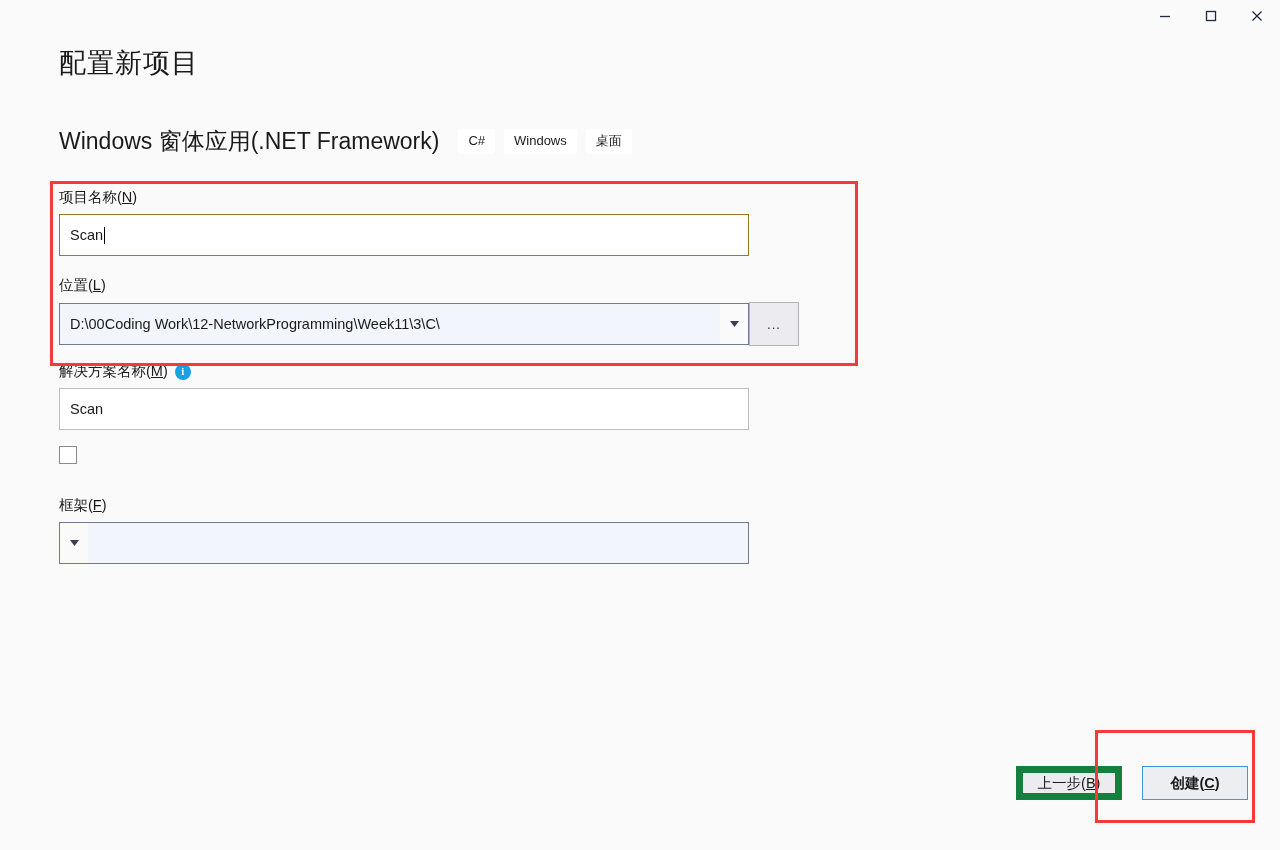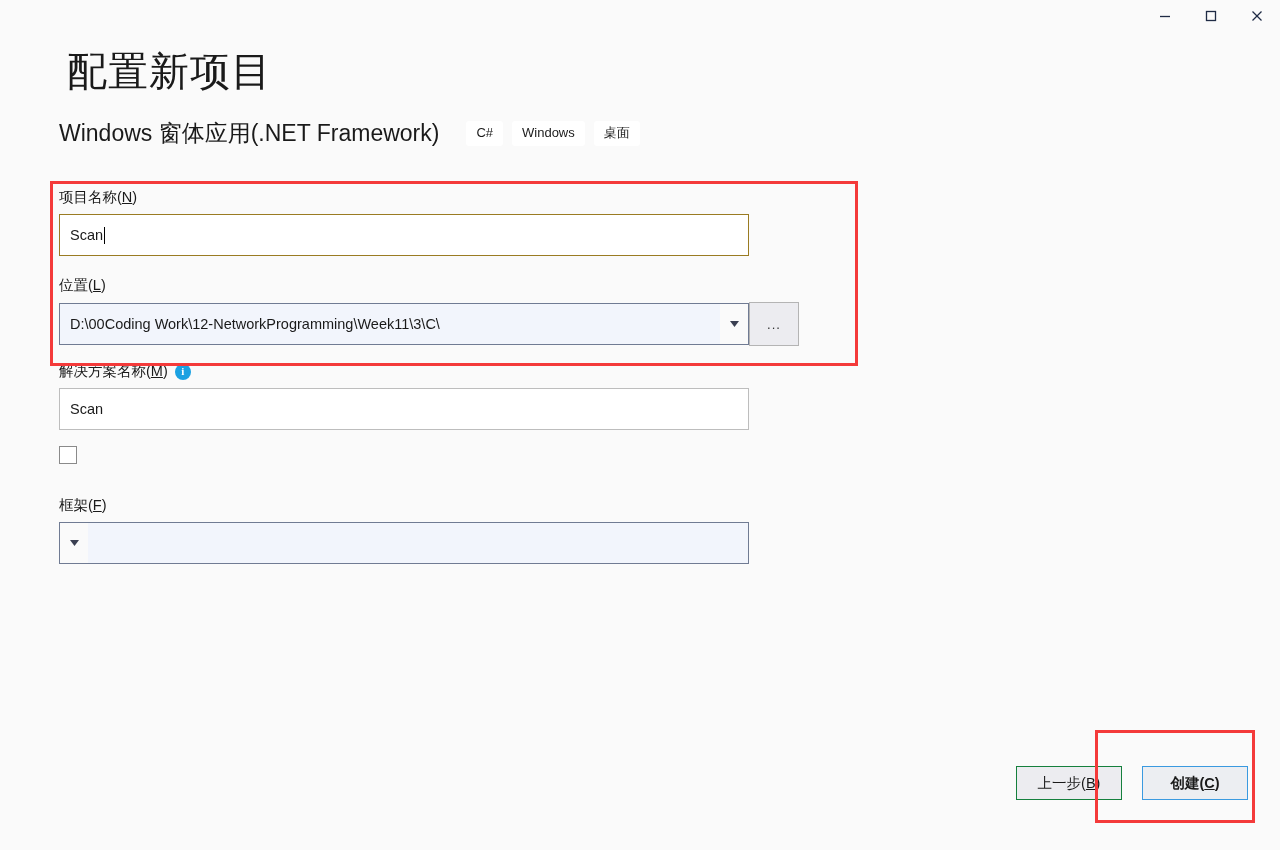--- a/index.html
+++ b/index.html
@@ -33,35 +33,35 @@
     display: flex;
     align-items: center;
     justify-content: center;
     color: #1f2b45;
   }
   .winbtn svg { display: block; }
 
   
   .page-title {
     position: absolute;
-    left: 67px;
+    left: 59px;
     top: 47px;
-    font-size: 40px;
+    font-size: 27px;
     font-weight: 400;
     letter-spacing: 1px;
     color: #1a1a1a;
     line-height: 1.2;
   }
   .subtitle-row {
     position: absolute;
     left: 59px;
-    top: 118px;
-    display: flex;
-    align-items: center;
-    gap: 8px;
+    top: 126px;
+    display: flex;
+    align-items: center;
+    gap: 0px;
   }
   .subtitle {
     font-size: 23px;
     font-weight: 400;
     color: #1a1a1a;
     white-space: nowrap;
   }
   .tags {
     display: flex;
     align-items: center;
@@ -213,21 +213,21 @@
     min-width: 106px;
     box-sizing: border-box;
     display: flex;
     align-items: center;
     justify-content: center;
     font-size: 14.5px;
     color: #1a1a1a;
     padding: 0 14px;
   }
   .btn-back {
-    border: 1px solid #15803d;
+    border: 7px solid #15803d;
     background: #ececf0;
   }
   .btn-create {
     border: 1px solid #3a9ae0;
     background: #eceef2;
     font-weight: bold;
   }
 
   
   .annot {

